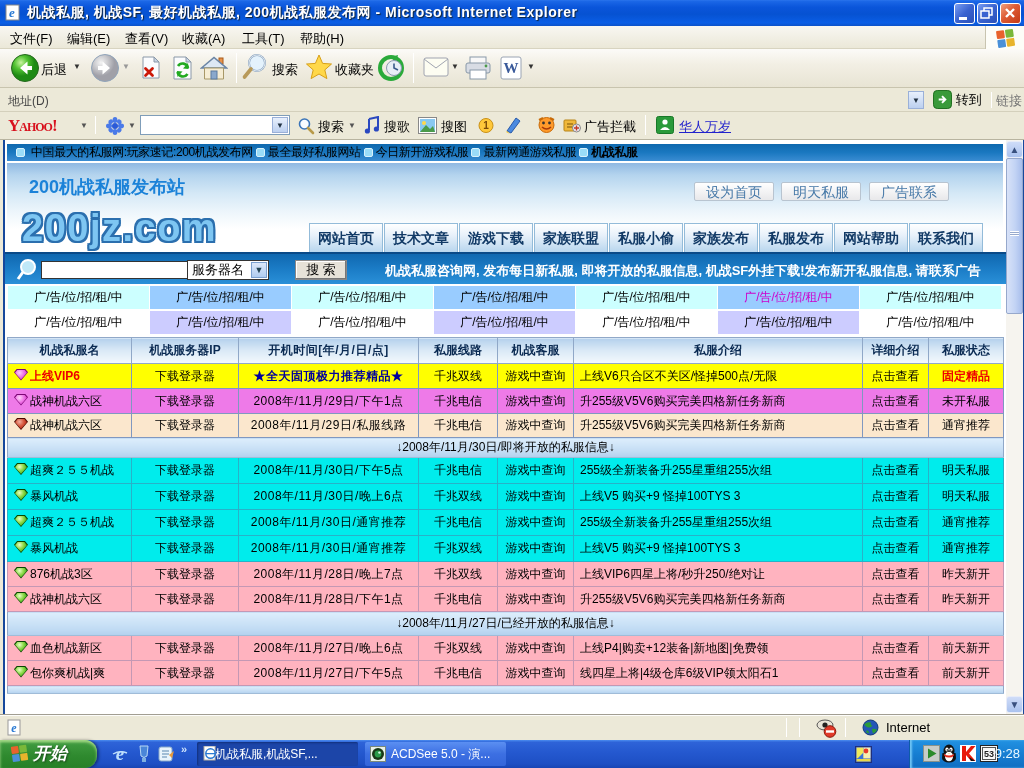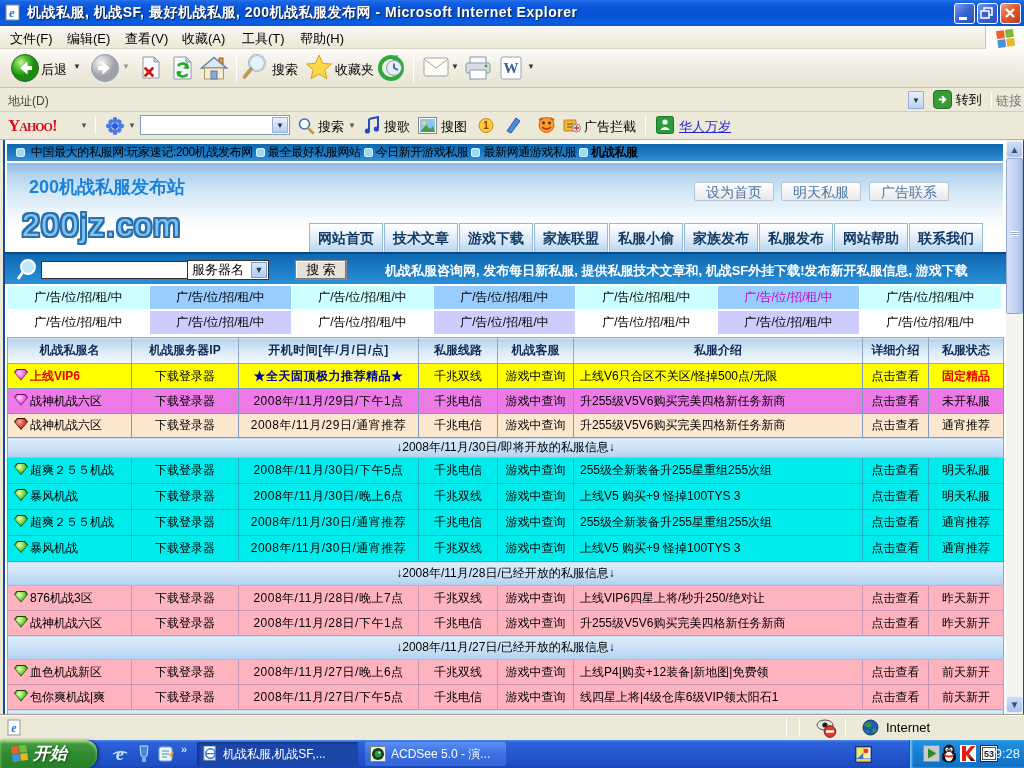--- a/index.html
+++ b/index.html
@@ -33,21 +33,21 @@
 #rborder{position:absolute;left:1023px;top:140px;width:1px;height:574px;background:#16489c}
 
 #vscroll{position:absolute;left:1006px;top:140px;width:17px;height:574px;background:#f6f4ef}
 .sbtn{position:absolute;left:0px;width:17px;height:17px;border-radius:3px;background:linear-gradient(180deg,#cfdcf8,#aac2ee);border:1px solid #e8ecf8;color:#39507e;font-size:10px;text-align:center;line-height:15px}
 #sthumb{position:absolute;left:0px;top:18px;width:17px;height:156px;border-radius:2px;background:linear-gradient(90deg,#d8e2f8 0%,#c2d3f4 55%,#a8beec 100%);border:1px solid #96a8cc}
 
 #toplinks{position:absolute;left:2px;top:4px;width:996px;height:17px;background:linear-gradient(180deg,#0e68ae 0%,#1a78c0 50%,#3a8cd2 100%);color:#000;font-size:12px;line-height:17px;white-space:nowrap;padding-left:6px;letter-spacing:-0.4px}
 .lic{display:inline-block;width:9px;height:9px;background:#9adcf8;border:1px solid #d8f2fc;border-radius:2px;margin:0 3px;vertical-align:-1px}
 #pagehead{position:absolute;left:2px;top:23px;width:996px;height:89px;background:linear-gradient(180deg,#8fb8e2 0px,#b4d4ee 12px,#d4e8f6 30px,#ecf5fb 48px,#ffffff 66px)}
 #sitename{position:absolute;left:22px;top:12px;font-size:18px;font-weight:bold;color:#1b82d8}
-#biglogo{position:absolute;left:15px;top:44px;font-size:32px;font-weight:normal;letter-spacing:1.5px;color:#7ec6f2;
+#biglogo{position:absolute;left:15px;top:44px;font-size:38px;font-weight:bold;letter-spacing:1.5px;color:#7ec6f2;
  text-shadow:-2px -2px 0 #2b6fae,2px -2px 0 #2b6fae,-2px 2px 0 #2b6fae,2px 2px 0 #2b6fae,0 -2px 0 #2b6fae,0 2px 0 #2b6fae,-2px 0 0 #2b6fae,2px 0 0 #2b6fae,1px 1px 0 #4f9fd8}
 .hbtn{position:absolute;top:19px;width:80px;height:19px;background:linear-gradient(180deg,#ffffff,#e8e8ea);border:1px solid #b8c4d0;border-radius:2px;color:#4779a8;font-size:14px;text-align:center;line-height:18px}
 #tabs{position:absolute;left:302px;top:60px;height:29px;display:flex}
 .tab{width:74px;height:29px;background:linear-gradient(180deg,#ffffff 0%,#e8f1fa 40%,#b8d6ee 100%);border:1px solid #93bbd9;border-bottom:none;margin-right:1px;color:#123a66;font-size:14px;font-weight:bold;text-align:center;line-height:28px}
 #searchbar{position:absolute;left:0px;top:112px;width:1001px;height:32px;background:linear-gradient(180deg,#1068b0 0%,#1b7cc6 50%,#2a90d8 100%);border-top:2px solid #0a4a88}
 #searchbar input{position:absolute;left:36px;top:7px;width:148px;height:18px;border:1px solid #333;background:#fff}
 #srvsel{position:absolute;left:182px;top:6px;width:82px;height:20px;background:#fff;border:1px solid #333;font-size:13px;line-height:18px;padding-left:4px;color:#000}
 #srvsel .da{position:absolute;right:1px;top:1px;width:16px;height:16px;background:linear-gradient(180deg,#dce8fa,#b0ccf0);border:1px solid #7ba0d0;color:#245;font-size:9px;text-align:center;line-height:15px}
 #sbtn2{position:absolute;left:290px;top:6px;width:52px;height:20px;background:#e6e2d8;border:1px solid #888;box-shadow:inset -1px -1px 0 #777,inset 1px 1px 0 #fff;font-size:13px;text-align:center;line-height:18px;color:#000}
 #marq{position:absolute;left:380px;top:8px;color:#fff;font-size:13px;font-weight:bold;white-space:nowrap;width:618px;overflow:hidden}
@@ -306,21 +306,21 @@
       </div>
  </div>
  <div id="searchbar">
   <svg style="position:absolute;left:10px;top:4px" width="24" height="24" viewBox="0 0 24 24">
         <circle cx="13" cy="9" r="7" fill="#bfe8f8" stroke="#fff" stroke-width="2"></circle>
         <path d="M8 14 L3 21" stroke="#fff" stroke-width="3"></path>
       </svg>
   <input style="">
       <div id="srvsel">服务器名<div class="da">▼</div></div>
   <div id="sbtn2">搜 索</div>
-  <div id="marq">机战私服咨询网, 发布每日新私服, 提供私服技术文章和, 机战SF外挂下载!发布新开私服信息, 游戏下载</div>
+  <div id="marq">机战私服咨询网, 发布每日新私服, 即将开放的私服信息, 机战SF外挂下载!发布新开私服信息, 请联系广告</div>
  </div>
  <table id="adgrid">
   <tbody>
         <tr>
           <td style="background:#ccffff">广/告/位/招/租/中</td>
           <td style="background:#99ccff">广/告/位/招/租/中</td>
           <td style="background:#ccffff">广/告/位/招/租/中</td>
           <td style="background:#99ccff">广/告/位/招/租/中</td>
           <td style="background:#ccffff">广/告/位/招/租/中</td>
           <td style="background:#99ccff;color:#cc00cc">广/告/位/招/租/中</td>
@@ -375,21 +375,21 @@
           <td class="v">2008年/11月/29日/下午1点</td>
           <td class="v">千兆电信</td>
           <td class="v">游戏中查询</td>
           <td class="v L">升255级V5V6购买完美四格新任务新商</td>
           <td class="v">点击查看</td>
           <td class="v">未开私服</td>
         </tr>
   <tr style="height:24px">
           <td class="c L"><span class="gem gred"></span>战神机战六区</td>
           <td class="c">下载登录器</td>
-          <td class="c">2008年/11月/29日/通宵推荐</td>
+          <td class="c">2008年/11月/29日/私服线路</td>
           <td class="c">千兆电信</td>
           <td class="c">游戏中查询</td>
           <td class="c L">升255级V5V6购买完美四格新任务新商</td>
           <td class="c">点击查看</td>
           <td class="c">通宵推荐</td>
         </tr>
   <tr class="sep" style="height:20px">
           <td colspan="8">↓2008年/11月/30日/即将开放的私服信息↓</td>
         </tr>
   <tr class="qr" style="height:26px">
@@ -424,23 +424,20 @@
         </tr>
   <tr class="qr" style="height:26px">
           <td class="q L"><span class="gem ggreen"></span>暴风机战</td>
           <td class="q">下载登录器</td>
           <td class="q">2008年/11月/30日/通宵推荐</td>
           <td class="q">千兆双线</td>
           <td class="q">游戏中查询</td>
           <td class="q L">上线V5 购买+9 怪掉100TYS 3</td>
           <td class="q">点击查看</td>
           <td class="q">通宵推荐</td>
-        </tr>
-  <tr class="sep" style="height:24px">
-          <td colspan="8">↓2008年/11月/28日/已经开放的私服信息↓</td>
         </tr>
   <tr class="pr" style="height:25px">
           <td class="p L"><span class="gem ggreen"></span>876机战3区</td>
           <td class="p">下载登录器</td>
           <td class="p">2008年/11月/28日/晚上7点</td>
           <td class="p">千兆双线</td>
           <td class="p">游戏中查询</td>
           <td class="p L">上线VIP6四星上将/秒升250/绝对让</td>
           <td class="p">点击查看</td>
           <td class="p">昨天新开</td>
@@ -538,21 +535,21 @@
       <path d="M4 6 h7 M4 9 h7 M4 12 h5" stroke="#5a88b0"></path>
       <path d="M11 10 L16 6 L14 13 Z" fill="#e89a3a"></path>
     </svg>
  <span style="position:absolute;left:181px;top:3px;color:#cfe4fc;font-size:11px;font-weight:bold">»</span>
  <div class="taskwin" id="task1">
   <svg style="position:absolute;left:6px;top:4px" width="15" height="16" viewBox="0 0 16 17">
         <rect x="1" y="0" width="12" height="15" fill="#fff" stroke="#999"></rect>
         <circle cx="8" cy="8" r="5" fill="none" stroke="#2a7ad4" stroke-width="1.6"></circle>
         <path d="M3 8 L13 8" stroke="#2a7ad4" stroke-width="1.4"></path>
       </svg>
-  <span style="margin-left:26px">机战私服,机战SF,...</span></div>
+  <span style="margin-left:18px">机战私服,机战SF,...</span></div>
  <div class="taskwin" id="task2">
   <svg style="position:absolute;left:5px;top:4px" width="16" height="16" viewBox="0 0 16 16">
         <rect x="0.5" y="0.5" width="15" height="15" fill="#e8f0e8" stroke="#7a8a7a"></rect>
         <circle cx="8" cy="8" r="6" fill="#183818"></circle>
         <circle cx="8" cy="8" r="3.4" fill="#2a9a4a"></circle>
         <circle cx="9.4" cy="6.6" r="1.2" fill="#d8f8e0"></circle>
       </svg>
   <span style="margin-left:26px">ACDSee 5.0 - 演...</span></div>
  <svg style="position:absolute;left:855px;top:6px" width="17" height="17" viewBox="0 0 17 17">
       <rect x="0.5" y="0.5" width="16" height="16" fill="#3a5ac8" stroke="#20307a"></rect>

